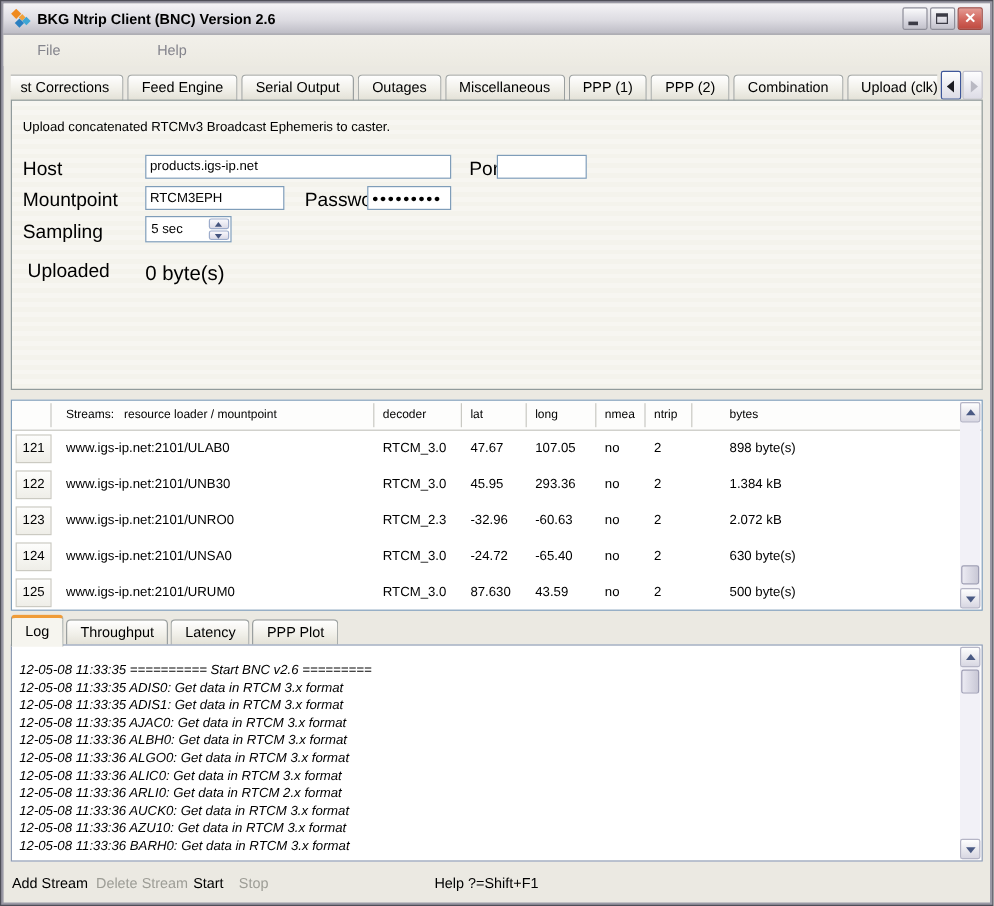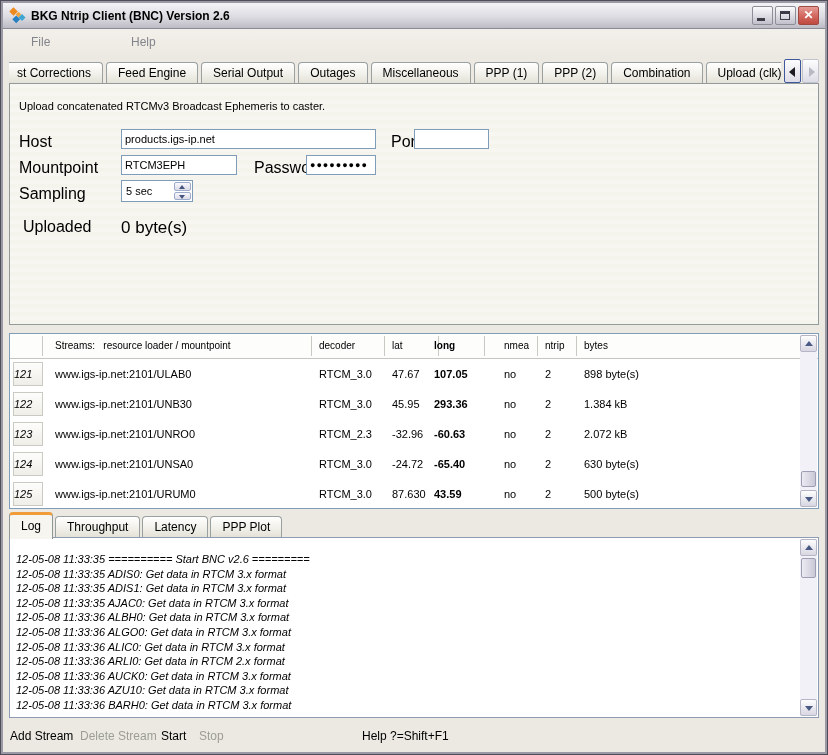--- a/index.html
+++ b/index.html
@@ -63,30 +63,30 @@
 
   
   .streams{position:absolute;left:9px;top:333px;width:810px;height:176px;box-sizing:border-box;
     border:1px solid #7f9db9;background:#fff;overflow:hidden;}
   .thead{position:absolute;left:0;right:18px;top:0;height:24px;background:#fdfdfc;}
   .hcell{position:absolute;top:2px;height:20px;line-height:20px;border-right:1px solid #c9c9c3;padding-left:7px;box-sizing:border-box;font-size:10px;white-space:pre;overflow:hidden;}
   .thead-line{position:absolute;left:0;right:0;top:24px;height:1px;background:#c6c6c0;}
   .tbody{position:absolute;left:0;right:18px;top:25px;bottom:0;}
   .trow{position:relative;height:30px;}
   .tcell{position:absolute;top:0;height:30px;line-height:30px;padding-left:7px;box-sizing:border-box;font-size:11px;white-space:nowrap;overflow:hidden;}
-  .numcell{top:3px;height:24px;line-height:22px;text-align:left;padding:0;
-    background:linear-gradient(180deg,#fdfdfc,#efeee8);border:1px solid #cbcac2;font-style:italic;}
+  .numcell{top:3px;height:24px;line-height:22px;text-align:center;padding:0;
+    background:linear-gradient(180deg,#fdfdfc,#efeee8);border:1px solid #cbcac2;}
   .col-num{left:3px;width:30px;}
   .col-stream{left:38px;width:264px;}
   .col-decoder{left:302px;width:73px;}
   .col-lat{left:375px;width:54px;}
-  .col-long{left:417px;width:58px;font-weight:bold;}
+  .col-long{left:429px;width:58px;}
   .col-nmea{left:487px;width:41px;}
   .col-ntrip{left:528px;width:39px;}
-  .col-bytes{left:567px;width:220px;}
+  .col-bytes{left:591px;width:220px;}
   .hcell.col-num{left:0;width:33px;}
   .hcell.col-bytes{border-right:none;}
 
   
   .vscroll{position:absolute;right:1px;top:1px;bottom:1px;width:17px;background:#f2f1f7;}
   .sbtn{position:absolute;left:0;width:17px;height:17px;border:1px solid #b5b5c6;border-radius:2px;box-sizing:border-box;
     background:linear-gradient(180deg,#fefefe,#d8d7e2);}
   .sbtn.up{top:0;}
   .sbtn.down{bottom:0;}
   .s-up{position:absolute;left:4px;top:5px;width:0;height:0;border-left:4px solid transparent;border-right:4px solid transparent;border-bottom:5px solid #4a5a84;}

